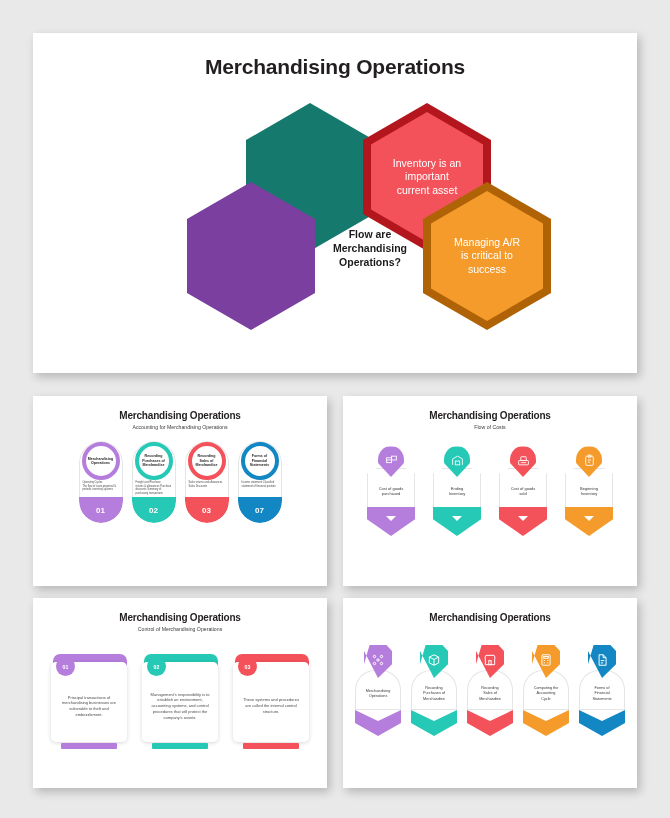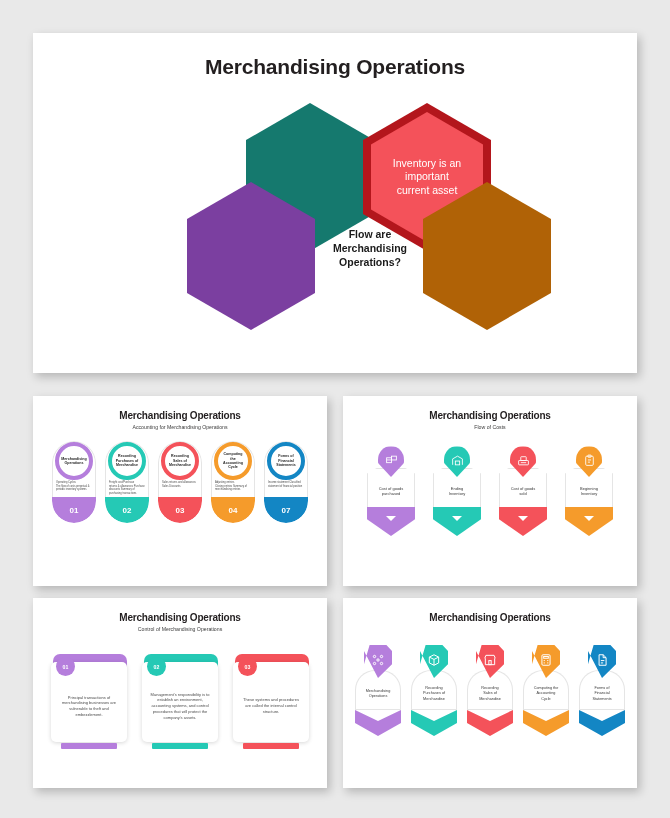--- a/index.html
+++ b/index.html
@@ -204,20 +204,25 @@
         <span style="white-space:pre-line">Inventory is an
 important
 current asset</span>
       </div>
 
       <div class="hex" style="left:154px; top:103px; width:128px; height:148px; background:#7B3FA0;">
       </div>
 
       <div class="hex" style="left:390px; top:103px; width:128px; height:148px; background:#B06206;">
       </div>
+      <div class="hex-inner" style="left:398px; top:112px; width:112px; height:130px; background:#F59B2B;">
+        <span style="white-space:pre-line">Managing A/R
+is critical to
+success</span>
+      </div>
 
       <div class="center-q" style="left:282px; top:149px; width:110px; white-space:pre-line">Flow are
 Merchandising
 Operations?</div>
     </div>
   </div>
 
   <div class="slide mini" id="s-acct">
     <div class="slide-title">Merchandising Operations</div>
     <div class="slide-sub">Accounting for Merchandising Operations</div>
@@ -263,36 +268,20 @@
 Sales of
 Merchandise</span>
           </div>
           <div class="cap-bullets">
             <span>Sales returns and allowances Sales Discounts</span>
           </div>
           <div class="cap-num" style="background:#F4525A;">03</div>
         </div>
       </div>
 
-      <div class="cap">
-        <div class="cap-body">
-          <div class="cap-top"></div>
-          <div class="cap-ring" style="border:4px solid #F59B2B;">
-            <span class="cap-ring-label" style="white-space:pre-line">Computing
-the
-Accounting
-Cycle</span>
-          </div>
-          <div class="cap-bullets">
-            <span>Adjusting entries</span>
-            <span>Closing entries Summary of merchandising entries</span>
-          </div>
-          <div class="cap-num" style="background:#F59B2B;">04</div>
-        </div>
-      </div>
 
       <div class="cap">
         <div class="cap-body">
           <div class="cap-top"></div>
           <div class="cap-ring" style="border:4px solid #1386C4;">
             <span class="cap-ring-label" style="white-space:pre-line">Forms of
 Financial
 Statements</span>
           </div>
           <div class="cap-bullets">

